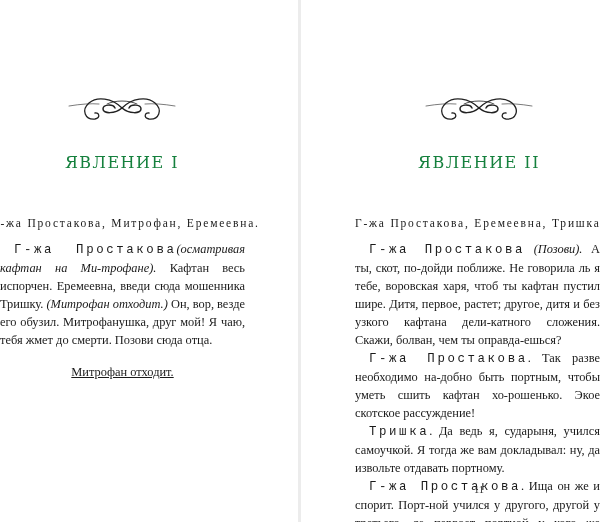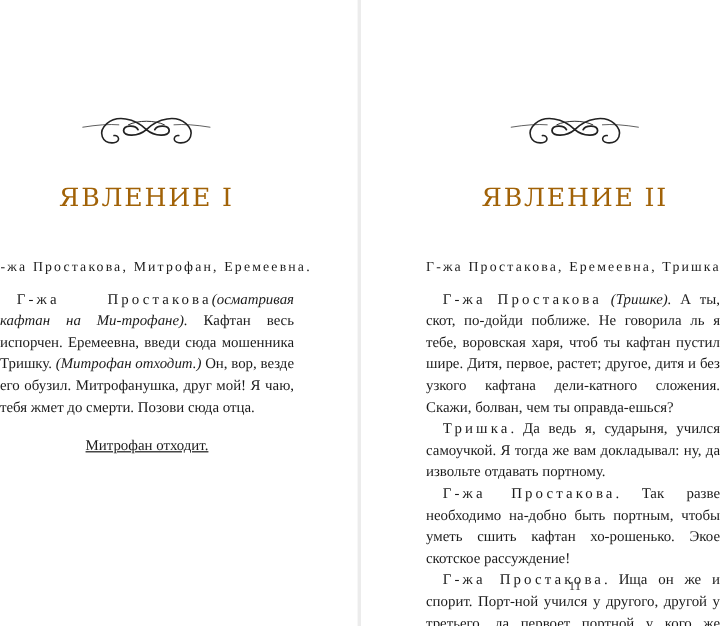--- a/index.html
+++ b/index.html
@@ -19,42 +19,42 @@
     background: #ececec;
   }
   .ornament { position: absolute; width: 110px; height: 30px; }
   .page-left .ornament { left: 67px; top: 94px; }
   .page-right .ornament { left: 123px; top: 94px; }
   .ornament svg { width: 100%; height: 100%; display: block; }
 
   .scene-title {
     position: absolute; top: 153px;
     font-family: "DejaVu Serif", "Liberation Serif", serif;
-    font-size: 21px; letter-spacing: 1.5px;
-    color: #a16207; white-space: nowrap;
+    font-size: 16px; letter-spacing: 1.5px;
+    color: #15803d; white-space: nowrap;
     text-align: center; width: 200px;
   }
   .page-left .scene-title { left: 22px; }
   .page-right .scene-title { left: 78px; }
 
   .text-block {
     position: absolute; top: 214px; width: 245px;
     font-size: 12.4px; line-height: 18px;
     text-align: justify; hyphens: manual;
   }
   .page-left .text-block { left: 0; }
   .page-right .text-block { left: 54px; }
 
   .cast {
     text-align: center; letter-spacing: 1.8px; font-size: 11.5px;
     margin: 0 0 8px 0; white-space: nowrap;
   }
   .page-left .cast { margin-left: -8px; }
   .speech { margin: 0; text-indent: 14px; }
-  .speaker { letter-spacing: 2.6px; }
+  .speaker { letter-spacing: 2.6px; font-family: Liberation Mono, monospace; }
   .direction { font-style: italic; }
   .stage-note { text-align: center; margin-top: 14px; text-decoration: underline; }
   .page-number {
     position: absolute; top: 484px; left: 173px; font-size: 10.5px; color: #333;
   }
 </style>
 </head>
 <body>
 
 <div class="spread">
@@ -92,25 +92,25 @@
         <path d="M55 14 C48 20 36 20 36 15 C36 10 46 10 48 14" stroke-width="1.5"></path>
         <path d="M55 14 C62 20 74 20 74 15 C74 10 64 10 62 14" stroke-width="1.5"></path>
         <path d="M40 10 C48 6 62 6 70 10" stroke-width="0.8"></path>
       </svg>
     </div>
     <div class="scene-title">ЯВЛЕНИЕ II</div>
 
     <div class="text-block">
       <p class="cast">Г-жа Простакова, Еремеевна, Тришка.</p>
 
-      <p class="speech"><span class="speaker">Г-жа Простакова</span> <span class="direction">(Тришке).</span><span> А ты, скот, по-дойди поближе. Не говорила ль я тебе, воровская харя, чтоб ты кафтан пустил шире. Дитя, первое, растет; другое, дитя и без узкого кафтана дели-катного сложения. Скажи, болван, чем ты оправда-ешься?</span></p>
+      <p class="speech"><span class="speaker">Г-жа Простакова</span> <span class="direction">(Позови).</span><span> А ты, скот, по-дойди поближе. Не говорила ль я тебе, воровская харя, чтоб ты кафтан пустил шире. Дитя, первое, растет; другое, дитя и без узкого кафтана дели-катного сложения. Скажи, болван, чем ты оправда-ешься?</span></p>
+
+      <p class="speech"><span class="speaker">Г-жа Простакова</span><span>. Так разве необходимо на-добно быть портным, чтобы уметь сшить кафтан хо-рошенько. Экое скотское рассуждение!</span></p>
 
       <p class="speech"><span class="speaker">Тришка</span><span>. Да ведь я, сударыня, учился самоучкой. Я тогда же вам докладывал: ну, да извольте отдавать портному.</span></p>
-
-      <p class="speech"><span class="speaker">Г-жа Простакова</span><span>. Так разве необходимо на-добно быть портным, чтобы уметь сшить кафтан хо-рошенько. Экое скотское рассуждение!</span></p>
 
 
       <p class="speech"><span class="speaker">Г-жа Простакова</span><span>. Ища он же и спорит. Порт-ной учился у другого, другой у третьего, да первоет портной у кого же учился? Говори, скот.</span></p>
     </div>
 
     <div class="page-number">11</div>
   </div>
 
 </div>
 

